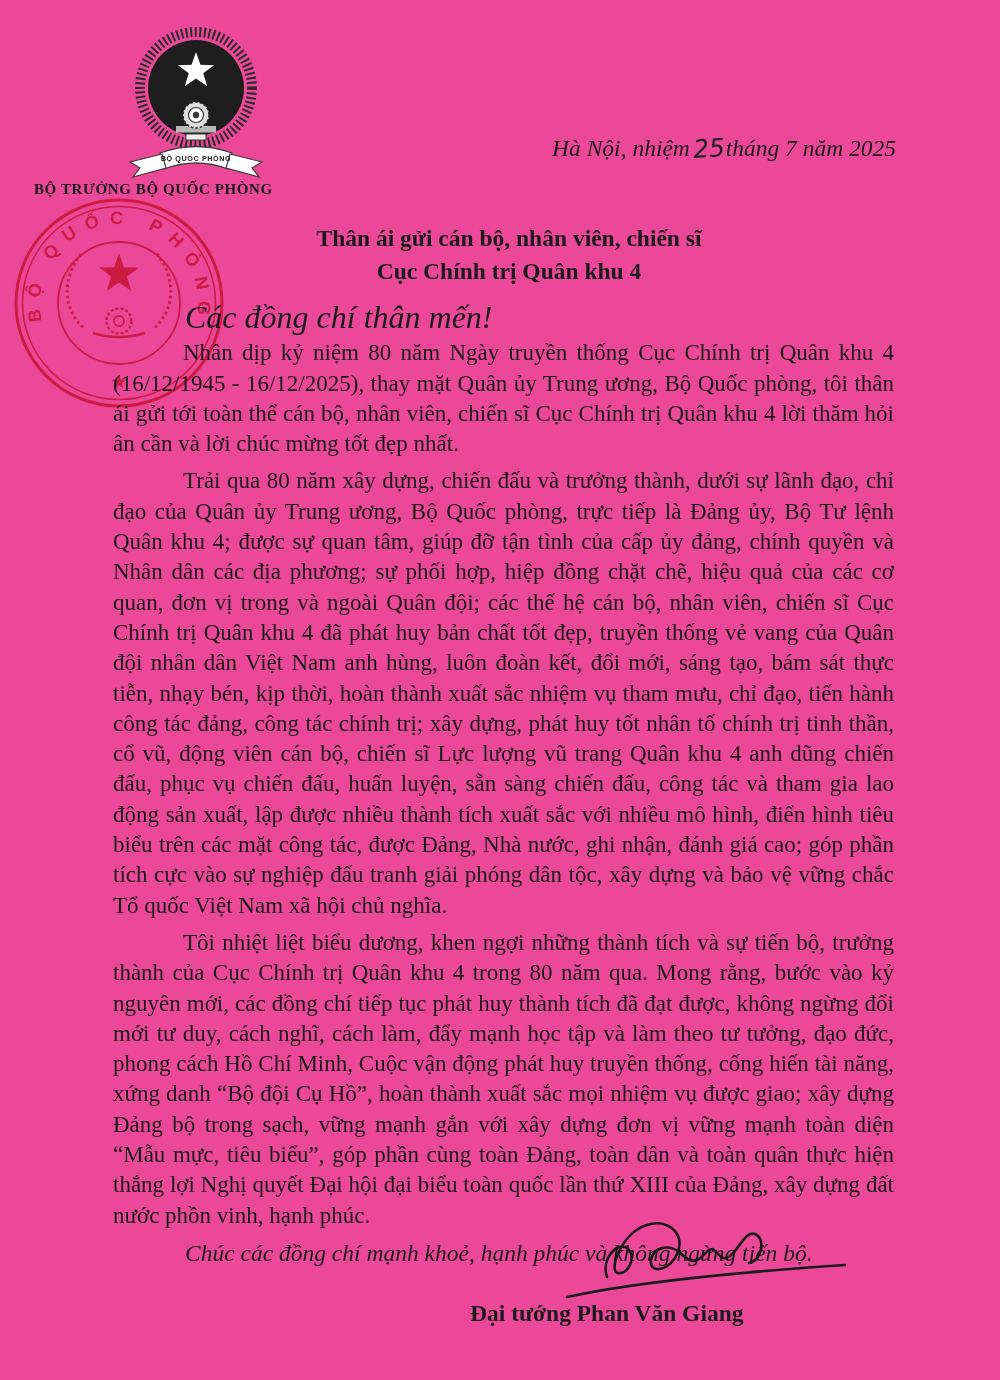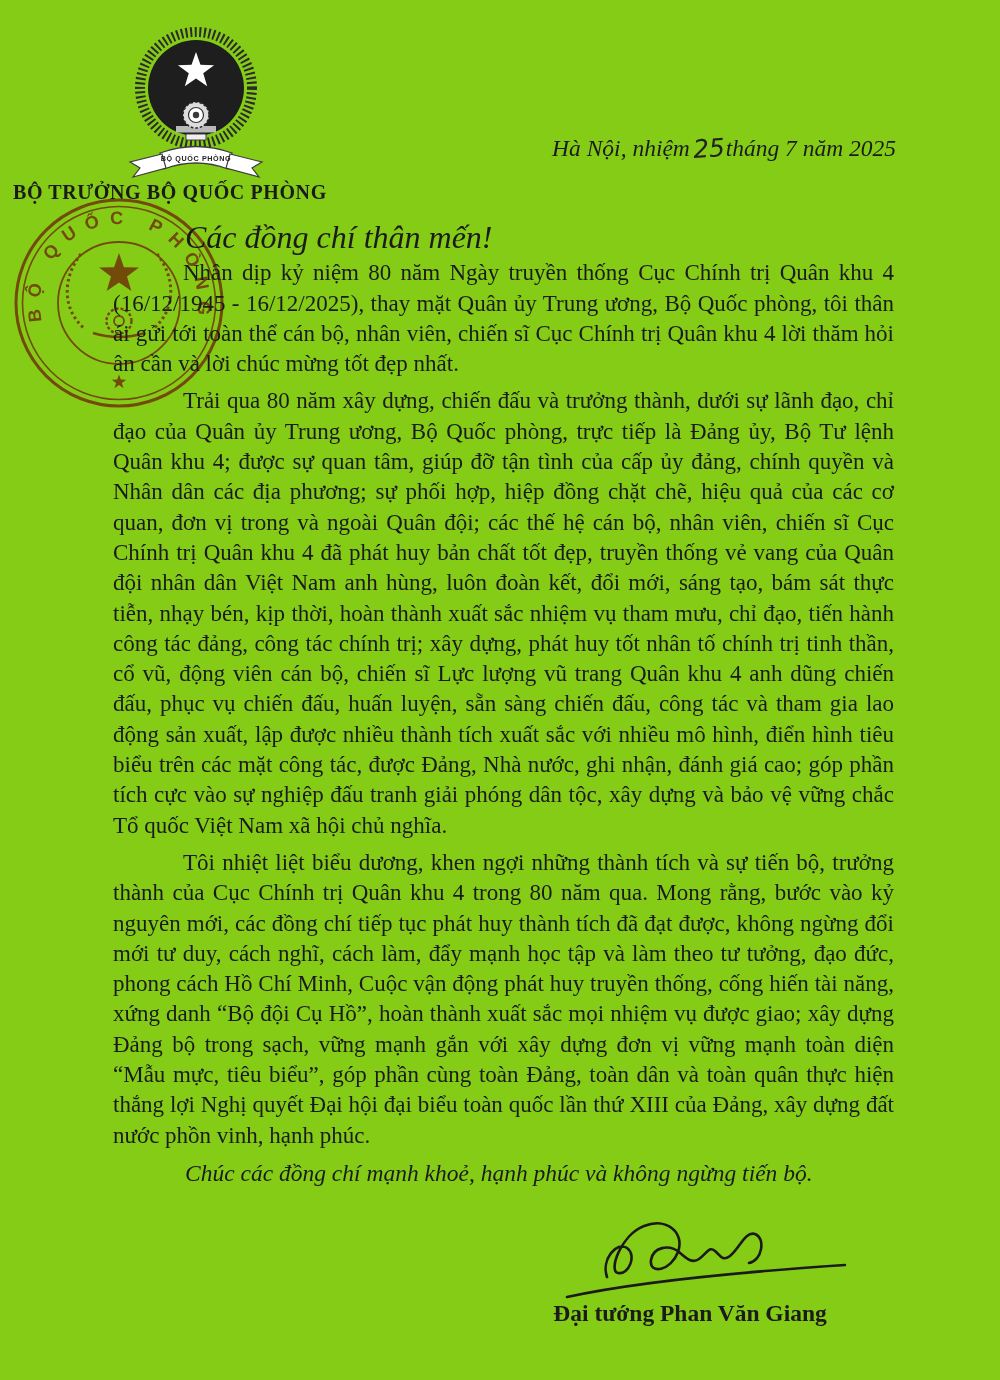--- a/index.html
+++ b/index.html
@@ -1,32 +1,32 @@
 <!DOCTYPE html>
 <html lang="vi"><head>
 <meta charset="utf-8">
 <style>
   html,body{margin:0;padding:0;background:#e8e8e8;}
   .page{
     position:relative;
     width:1000px;height:1380px;
     margin:0 auto;
-    background:#84cc16;
+    background:#ec4899;
     font-family:"Liberation Serif", serif;
     color:#1b1b1b;
     overflow:hidden;
   }
 
   
   .emblem-block{position:absolute;left:118px;top:22px;width:156px;height:162px;}
 
   
   .sender{
-    position:absolute;left:13px;top:181px;
-    font-weight:bold;font-size:20px;letter-spacing:0.6px;
+    position:absolute;left:34px;top:181px;
+    font-weight:bold;font-size:15px;letter-spacing:0.6px;
     white-space:nowrap;
   }
 
   
   .date-line{
     position:absolute;top:133px;right:104px;
     font-style:italic;font-size:23.5px;white-space:nowrap;
   }
   .date-line .hand-day{
     font-family:"DejaVu Sans", sans-serif;
@@ -61,21 +61,21 @@
   }
   .closing-line{
     font-style:italic;font-size:23.5px;
     margin:4px 0 10px 0;text-indent:72px;
   }
 
   
   .signature-scrawl{position:absolute;left:545px;top:1205px;width:320px;height:105px;}
   .signer{
     position:absolute;left:470px;top:1300px;width:440px;
-    text-align:center;font-weight:bold;font-size:23.5px;
+    text-align:left;font-weight:bold;font-size:23.5px;
   }
 </style>
 </head>
 <body>
 
 <div class="page">
 
   <div class="emblem-block">
     <svg viewBox="0 0 156 162" width="156" height="162">
       <defs>
@@ -127,20 +127,24 @@
       </g>
       <use href="#sealstar" transform="translate(111,82) scale(1.05)" fill="#d8465a"></use>
       <use href="#sealstar" transform="translate(111,190) scale(0.38)" fill="#d8465a"></use>
       <text font-family="Liberation Sans, sans-serif" font-size="18" font-weight="bold" fill="#d8465a" letter-spacing="7">
         <textPath href="#sealArc" startOffset="16" textLength="285" lengthAdjust="spacing">BỘ QUỐC PHÒNG</textPath>
       </text>
     </svg>
   </div>
 
   <div class="letter-body">
+    <div class="letter-title">
+      <div>Thân ái gửi cán bộ, nhân viên, chiến sĩ</div>
+      <div>Cục Chính trị Quân khu 4</div>
+    </div>
     <div class="salutation">Các đồng chí thân mến!</div>
     <p class="body-p">Nhân dịp kỷ niệm 80 năm Ngày truyền thống Cục Chính trị Quân khu 4 (16/12/1945 - 16/12/2025), thay mặt Quân ủy Trung ương, Bộ Quốc phòng, tôi thân ái gửi tới toàn thể cán bộ, nhân viên, chiến sĩ Cục Chính trị Quân khu 4 lời thăm hỏi ân cần và lời chúc mừng tốt đẹp nhất.</p>
     <p class="body-p">Trải qua 80 năm xây dựng, chiến đấu và trưởng thành, dưới sự lãnh đạo, chỉ đạo của Quân ủy Trung ương, Bộ Quốc phòng, trực tiếp là Đảng ủy, Bộ Tư lệnh Quân khu 4; được sự quan tâm, giúp đỡ tận tình của cấp ủy đảng, chính quyền và Nhân dân các địa phương; sự phối hợp, hiệp đồng chặt chẽ, hiệu quả của các cơ quan, đơn vị trong và ngoài Quân đội; các thế hệ cán bộ, nhân viên, chiến sĩ Cục Chính trị Quân khu 4 đã phát huy bản chất tốt đẹp, truyền thống vẻ vang của Quân đội nhân dân Việt Nam anh hùng, luôn đoàn kết, đổi mới, sáng tạo, bám sát thực tiễn, nhạy bén, kịp thời, hoàn thành xuất sắc nhiệm vụ tham mưu, chỉ đạo, tiến hành công tác đảng, công tác chính trị; xây dựng, phát huy tốt nhân tố chính trị tinh thần, cổ vũ, động viên cán bộ, chiến sĩ Lực lượng vũ trang Quân khu 4 anh dũng chiến đấu, phục vụ chiến đấu, huấn luyện, sẵn sàng chiến đấu, công tác và tham gia lao động sản xuất, lập được nhiều thành tích xuất sắc với nhiều mô hình, điển hình tiêu biểu trên các mặt công tác, được Đảng, Nhà nước, ghi nhận, đánh giá cao; góp phần tích cực vào sự nghiệp đấu tranh giải phóng dân tộc, xây dựng và bảo vệ vững chắc Tổ quốc Việt Nam xã hội chủ nghĩa.</p>
     <p class="body-p">Tôi nhiệt liệt biểu dương, khen ngợi những thành tích và sự tiến bộ, trưởng thành của Cục Chính trị Quân khu 4 trong 80 năm qua. Mong rằng, bước vào kỷ nguyên mới, các đồng chí tiếp tục phát huy thành tích đã đạt được, không ngừng đổi mới tư duy, cách nghĩ, cách làm, đẩy mạnh học tập và làm theo tư tưởng, đạo đức, phong cách Hồ Chí Minh, Cuộc vận động phát huy truyền thống, cống hiến tài năng, xứng danh “Bộ đội Cụ Hồ”, hoàn thành xuất sắc mọi nhiệm vụ được giao; xây dựng Đảng bộ trong sạch, vững mạnh gắn với xây dựng đơn vị vững mạnh toàn diện “Mẫu mực, tiêu biểu”, góp phần cùng toàn Đảng, toàn dân và toàn quân thực hiện thắng lợi Nghị quyết Đại hội đại biểu toàn quốc lần thứ XIII của Đảng, xây dựng đất nước phồn vinh, hạnh phúc.</p>
     <div class="closing-line">Chúc các đồng chí mạnh khoẻ, hạnh phúc và không ngừng tiến bộ.</div>
   </div>
 
   <div class="signature-scrawl">
     <svg viewBox="0 0 320 105" width="320" height="105">
       <g fill="none" stroke="#1a1a1a" stroke-width="2.6" stroke-linecap="round">

